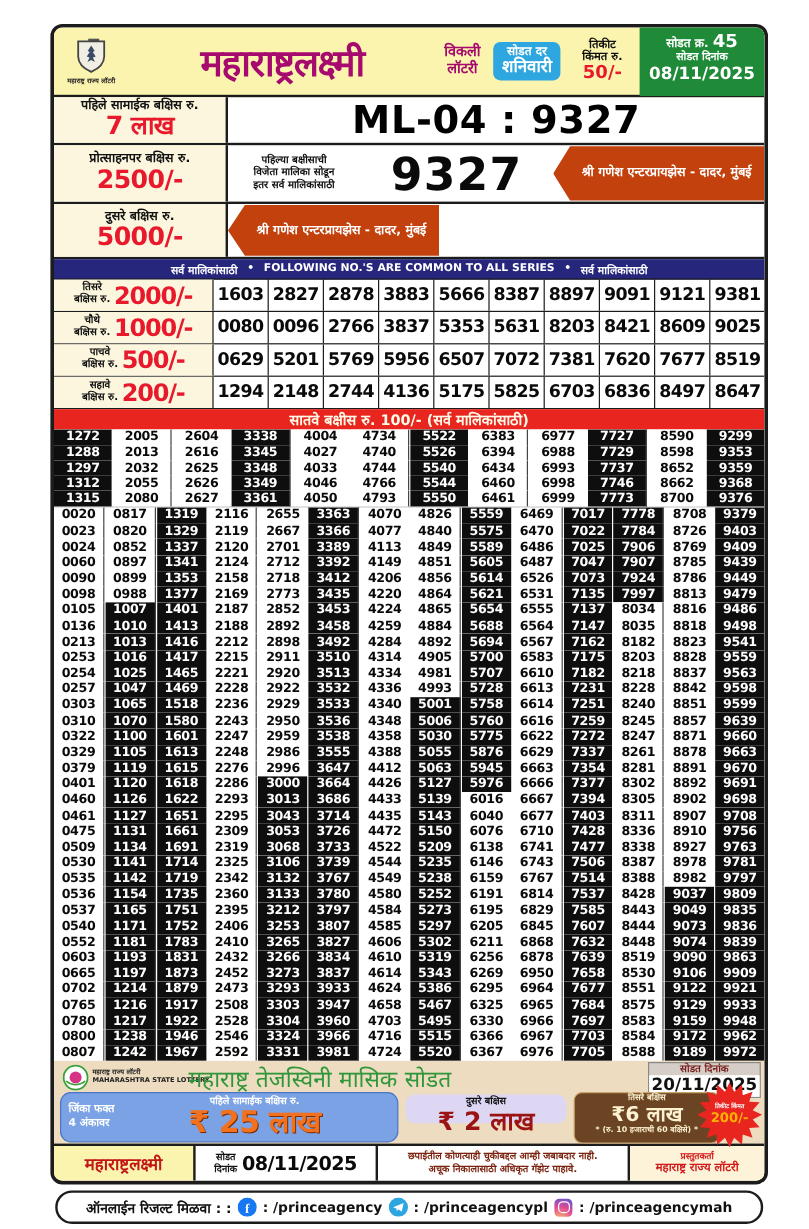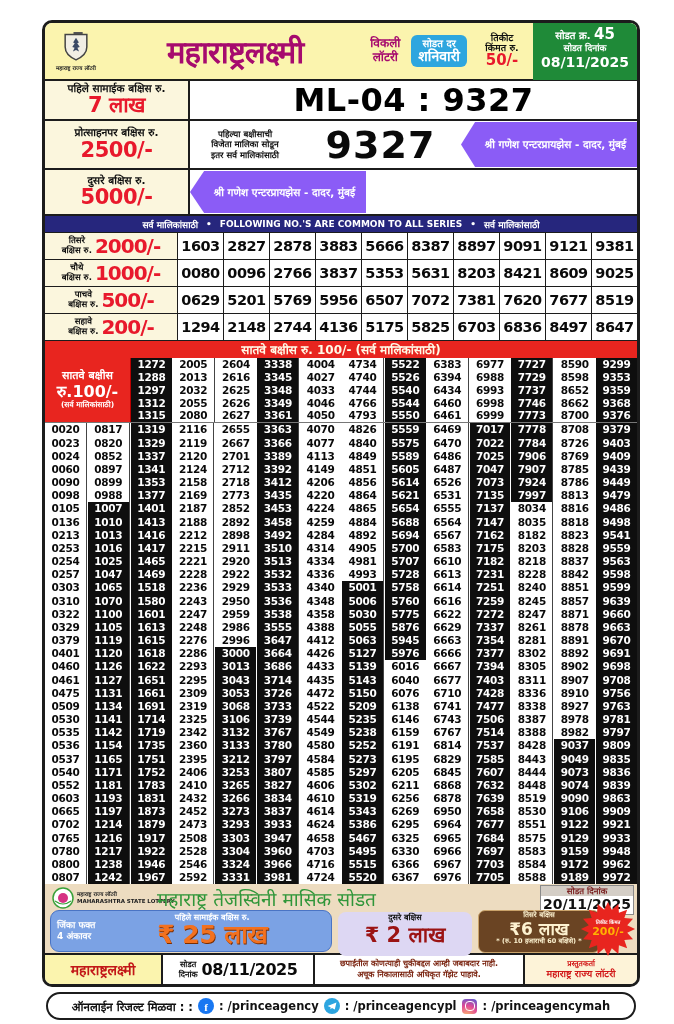--- a/index.html
+++ b/index.html
@@ -28,21 +28,21 @@
   
   .prow{display:flex;border-bottom:2.5px solid #1c1c1c;align-items:stretch;}
   .plabel{width:145px;background:#fbf6dd;border-right:2.5px solid #1c1c1c;text-align:center;display:flex;flex-direction:column;justify-content:center;line-height:1.1;}
   .plabel .l1{font-size:10.5px;font-weight:800;color:#111;}
   .plabel .amt{font-size:21px;font-weight:800;color:#e8192c;letter-spacing:-0.5px;}
   .row-first{height:40px;}
   .row-first .pvalue{flex:1;display:flex;align-items:center;justify-content:center;font-size:32px;font-weight:800;color:#000000;letter-spacing:0.5px;}
   .row-cons{height:49px;}
   .row-cons .note{width:110px;display:flex;flex-direction:column;justify-content:center;text-align:center;font-size:8.5px;font-weight:800;color:#111;line-height:1.2;}
   .row-cons .bignum{flex:1;display:flex;align-items:center;justify-content:center;font-size:38px;font-weight:800;color:#0a0a0a;letter-spacing:1px;}
-  .arrowbox{width:176px;background:#8b5cf6;color:#fff;display:flex;align-items:center;justify-content:center;text-align:right;font-size:10.5px;font-weight:bold;clip-path:polygon(0 50%,8% 2%,100% 2%,100% 98%,8% 98%);padding-left:13px;line-height:1.2;}
+  .arrowbox{width:176px;background:#c2410c;color:#fff;display:flex;align-items:center;justify-content:center;text-align:right;font-size:10.5px;font-weight:bold;clip-path:polygon(0 50%,8% 2%,100% 2%,100% 98%,8% 98%);padding-left:13px;line-height:1.2;}
   .row-second{height:46px;}
   .row-second .bignum{flex:1;display:flex;align-items:center;justify-content:center;font-size:36px;font-weight:800;color:#0a0a0a;letter-spacing:1px;}
 
   
   .band-navy{height:17px;background:#26267d;color:#fff;display:flex;align-items:center;justify-content:center;gap:8px;font-size:9px;font-weight:bold;border-bottom:1.5px solid #1c1c1c;}
   .band-red{height:17px;background:#e8251f;color:#fffbe8;display:flex;align-items:center;justify-content:center;font-size:12px;font-weight:800;}
 
   
   .cprows{height:108px;display:flex;flex-direction:column;border-bottom:1.5px solid #1c1c1c;}
   .cprow{flex:1;display:flex;border-bottom:1.5px solid #1c1c1c;align-items:stretch;}
@@ -73,21 +73,21 @@
   .promo-logo-cap{font-size:5.5px;font-weight:800;color:#222;line-height:1.2;}
   .promo-title{position:absolute;left:112px;top:2px;font-size:19px;font-weight:400;color:#2f9639;white-space:nowrap;}
   .promo-date{position:absolute;right:3px;top:1px;width:94px;text-align:center;border:1px solid #8a8a8a;background:#d4cec6;}
   .promo-date .pd1{font-size:8.5px;font-weight:800;color:#7a1f1f;line-height:1.2;}
   .promo-date .pd2{font-size:14px;font-weight:800;color:#111;background:#fff;line-height:1.25;}
   .p-blue{position:absolute;left:5px;top:26px;width:282px;height:42px;background:#7ba2e4;border:1.5px solid #4a74c4;border-radius:9px;display:flex;align-items:center;padding:0 6px;gap:4px;}
   .p-blue .win{font-size:9px;font-weight:800;color:#fff;line-height:1.25;white-space:nowrap;}
   .p-blue .mid{flex:1;text-align:center;}
   .p-blue .sml{font-size:8px;font-weight:800;color:#fff;line-height:1;}
   .p-blue .big{font-size:25px;font-weight:800;color:#f2711f;letter-spacing:-0.5px;text-shadow:0.8px 0.8px 0 #7a2d00;line-height:1.05;white-space:nowrap;}
-  .p-lav{position:absolute;left:293px;top:28px;width:134px;height:44px;background:#ddd7f3;border-radius:8px;text-align:center;padding-top:2px;}
+  .p-lav{position:absolute;left:293px;top:28px;width:134px;height:24px;background:#ddd7f3;border-radius:8px;text-align:center;padding-top:2px;}
   .p-lav .sml{font-size:8px;font-weight:800;color:#111;line-height:1.1;}
   .p-lav .big{font-size:21px;font-weight:800;color:#9b1313;line-height:1.15;white-space:nowrap;}
   .p-brown{position:absolute;left:433px;top:26px;width:122px;height:43px;background:#6a4423;border:1.5px solid #caa36a;border-radius:7px;text-align:center;color:#fdf2d0;padding-top:1px;}
   .p-brown .sml{font-size:7px;font-weight:bold;line-height:1.1;}
   .p-brown .big{font-size:17px;font-weight:800;line-height:1.1;white-space:nowrap;}
   .p-brown .tiny{font-size:6.5px;font-weight:bold;line-height:1.2;}
   .p-star{position:absolute;right:1px;top:17px;width:56px;height:56px;}
   .p-star svg{position:absolute;inset:0;}
   .p-star .st-txt{position:absolute;inset:0;display:flex;flex-direction:column;align-items:center;justify-content:center;line-height:1.1;}
   .p-star .st1{font-size:5px;font-weight:bold;color:#fff;}
@@ -259,25 +259,20 @@
           <div class="cpnum">6703</div>
           <div class="cpnum">6836</div>
           <div class="cpnum">8497</div>
           <div class="cpnum">8647</div>
         </div>
       </div>
 
     <div class="band-red">सातवे बक्षीस रु. 100/-  (सर्व मालिकांसाठी)</div>
 
     <div class="sev-top">
-      <div class="sev-label">
-        <div class="s1">सातवे बक्षीस</div>
-        <div class="s2">रु.100/-</div>
-        <div class="s3">(सर्व मालिकांसाठी)</div>
-      </div>
       <div class="sev-toprows stable">
           <div class="srow">
             <span class="num dark">1272</span>
             <span class="num sep">2005</span>
             <span class="num">2604</span>
             <span class="num dark sep">3338</span>
             <span class="num">4004</span>
             <span class="num sep">4734</span>
             <span class="num dark">5522</span>
             <span class="num sep">6383</span>

